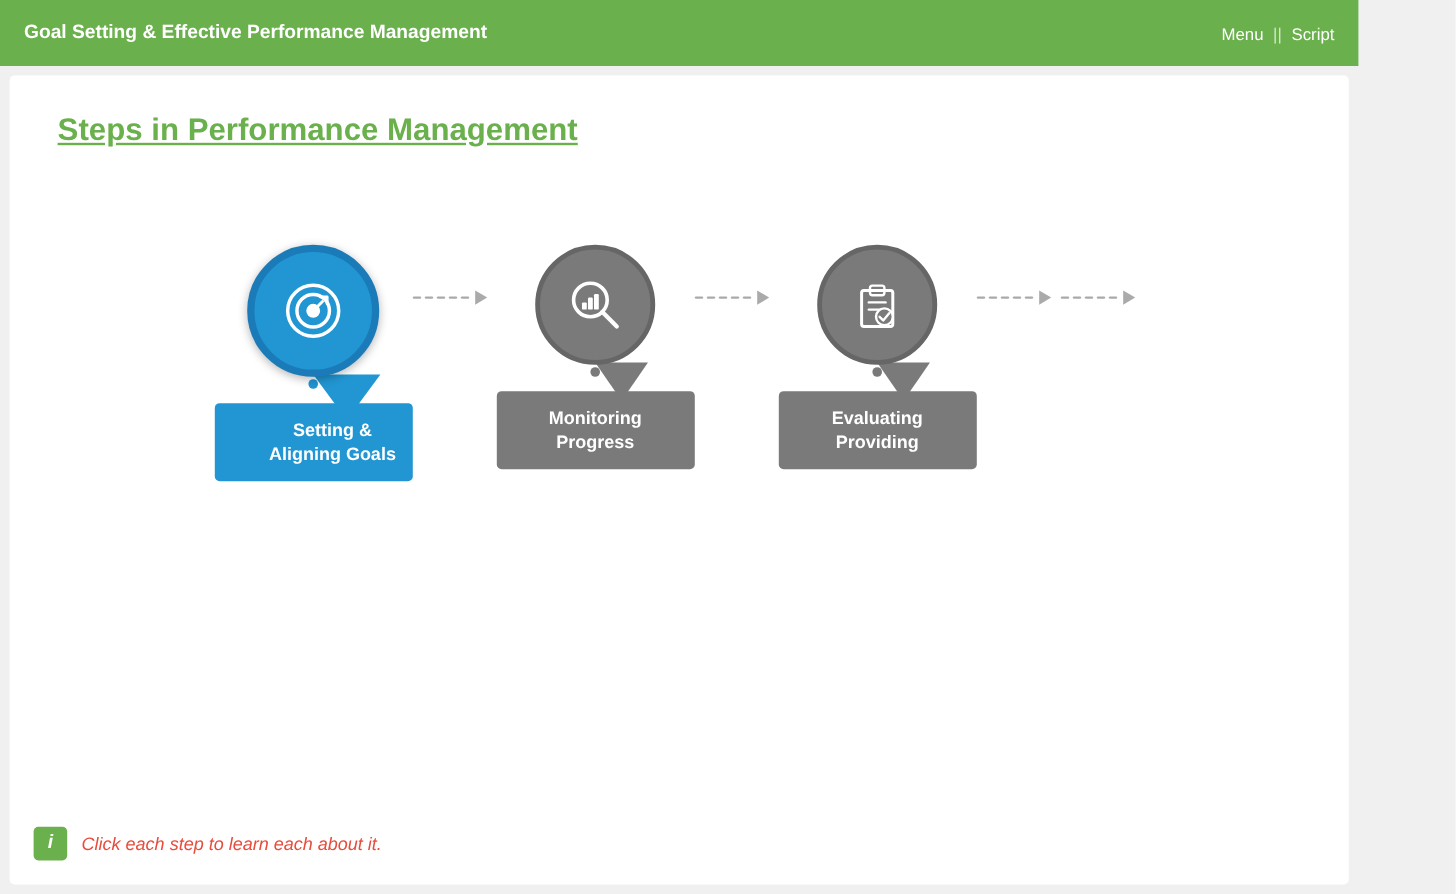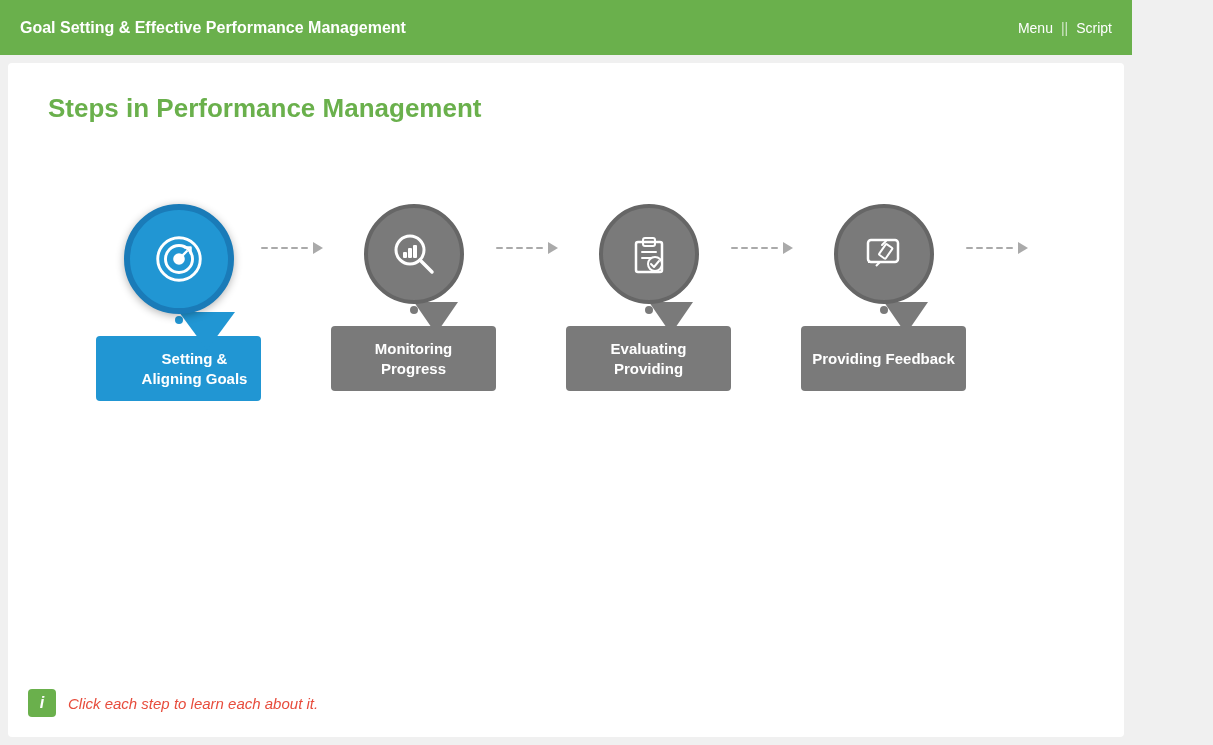--- a/index.html
+++ b/index.html
@@ -55,20 +55,21 @@
       display: flex;
       flex-direction: column;
       position: relative;
     }
 
     .page-title {
       color: #6ab04c;
       font-size: 26px;
       font-weight: bold;
       margin-bottom: 60px;
+      text-decoration: underline;
     }
 
     .steps-container {
       display: flex;
       align-items: flex-start;
       justify-content: center;
       gap: 0;
       flex: 1;
       padding-top: 20px;
     }
@@ -359,39 +360,20 @@
         <div class="dashed-arrow">
           <div class="dash"></div>
           <div class="dash"></div>
           <div class="dash"></div>
           <div class="dash"></div>
           <div class="dash"></div>
           <div class="arrow-head"></div>
         </div>
       </div>
 
-      <div class="step-item">
-        <div class="step-pin">
-          <div class="pin-circle inactive">
-
-            <svg class="icon-svg" viewBox="0 0 52 52" fill="none">
-              <rect x="10" y="12" width="30" height="22" rx="3" stroke="white" stroke-width="2.5" fill="none"></rect>
-              <path d="M18 38 L22 34 L10 34" stroke="white" stroke-width="2" fill="none" stroke-linejoin="round"></path>
-
-              <rect x="24" y="17" width="8" height="13" rx="1" transform="rotate(35 28 23)" stroke="white" stroke-width="2" fill="none"></rect>
-              <line x1="24" y1="17" x2="28" y2="13" stroke="white" stroke-width="2" stroke-linecap="round"></line>
-            </svg>
-          </div>
-          <div class="pin-tail inactive"></div>
-          <div class="pin-dot inactive"></div>
-        </div>
-        <div class="step-label-box inactive">
-          <span class="step-label-text inactive">Providing Feedback</span>
-        </div>
-      </div>
 
       <div class="step-connector">
         <div class="dashed-arrow">
           <div class="dash"></div>
           <div class="dash"></div>
           <div class="dash"></div>
           <div class="dash"></div>
           <div class="dash"></div>
           <div class="arrow-head"></div>
         </div>

